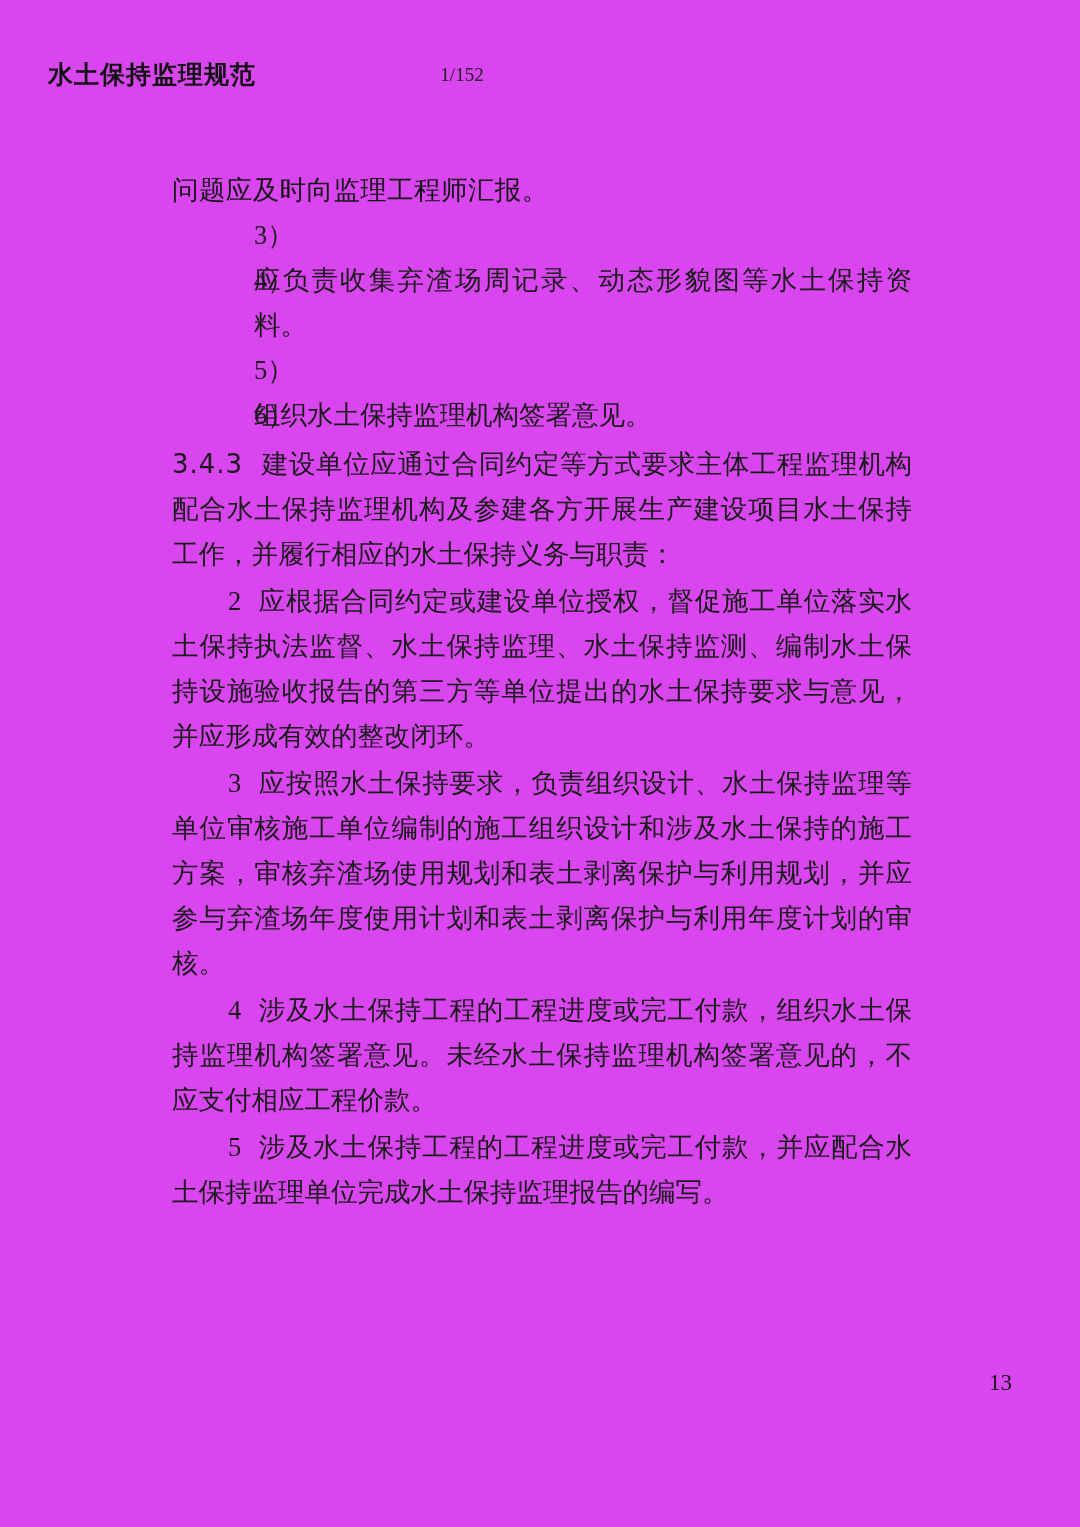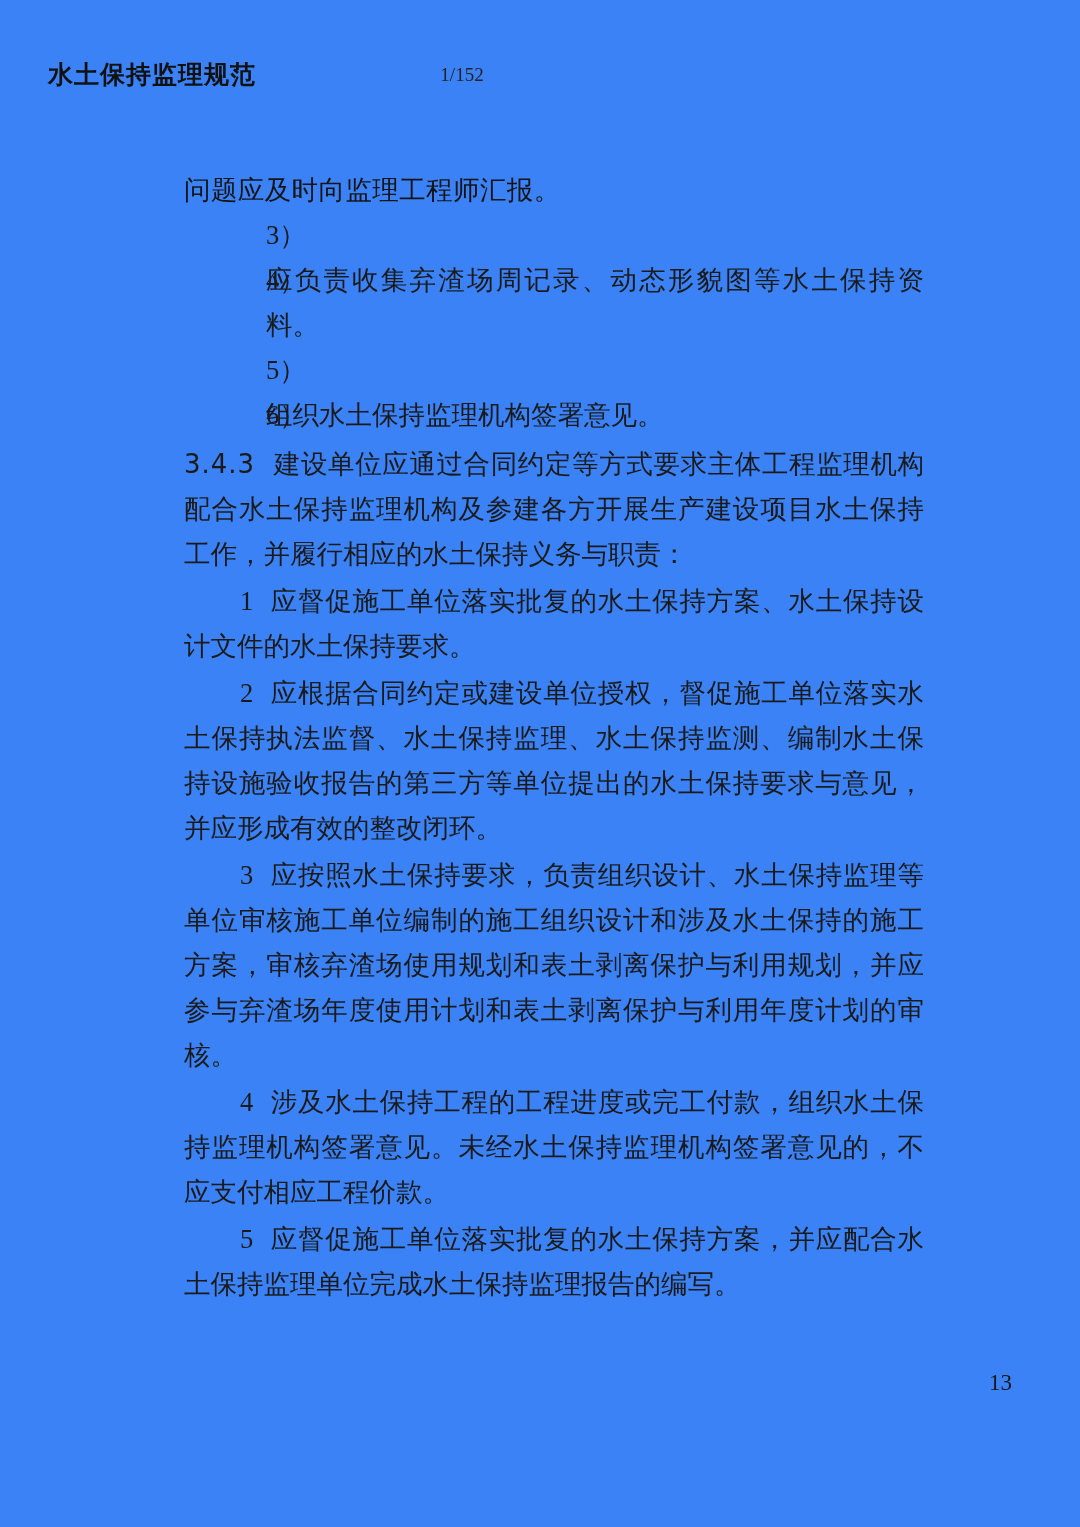--- a/index.html
+++ b/index.html
@@ -9,21 +9,21 @@
   }
   body {
     font-family: "Liberation Serif", "DejaVu Serif", serif;
     color: #1a1a1a;
   }
   .page {
     position: relative;
     width: 1080px;
     height: 1527px;
     margin: 0 auto;
-    background: #3b82f6;
+    background: #d946ef;
     overflow: hidden;
     box-sizing: border-box;
   }
   
   .header {
     position: absolute;
     top: 58px;
     left: 0;
     width: 1080px;
     height: 40px;
@@ -50,21 +50,20 @@
     color: #222;
     padding-left: 32px;
     box-sizing: border-box;
   }
   
   .content {
     position: absolute;
     left: 172px;
     top: 168px;
     width: 740px;
-    margin-left: 12px;
   }
   .line, .para {
     font-size: 26.5px;
     line-height: 45px;
     color: #141414;
     letter-spacing: 0.4px;
   }
   
   .list-item {
     display: flex;
@@ -150,37 +149,34 @@
 
     <div class="list-item">
       <span class="marker">6）</span>
       <span class="body">组织水土保持监理机构签署意见。</span>
     </div>
 
     <div class="clause">
       <span class="num">3.4.3</span><span>建设单位应通过合同约定等方式要求主体工程监理机构配合水土保持监理机构及参建各方开展生产建设项目水土保持工作，并履行相应的水土保持义务与职责：</span>
     </div>
 
-    <div class="subpara">
-      <span class="snum">1</span><span>应督促施工单位落实批复的水土保持方案、水土保持设计文件的水土保持要求。</span>
-    </div>
 
     <div class="subpara">
       <span class="snum">2</span><span>应根据合同约定或建设单位授权，督促施工单位落实水土保持执法监督、水土保持监理、水土保持监测、编制水土保持设施验收报告的第三方等单位提出的水土保持要求与意见，并应形成有效的整改闭环。</span>
     </div>
 
     <div class="subpara">
       <span class="snum">3</span><span>应按照水土保持要求，负责组织设计、水土保持监理等单位审核施工单位编制的施工组织设计和涉及水土保持的施工方案，审核弃渣场使用规划和表土剥离保护与利用规划，并应参与弃渣场年度使用计划和表土剥离保护与利用年度计划的审核。</span>
     </div>
 
     <div class="subpara">
       <span class="snum">4</span><span>涉及水土保持工程的工程进度或完工付款，组织水土保持监理机构签署意见。未经水土保持监理机构签署意见的，不应支付相应工程价款。</span>
     </div>
 
     <div class="subpara">
-      <span class="snum">5</span><span>应督促施工单位落实批复的水土保持方案，并应配合水土保持监理单位完成水土保持监理报告的编写。</span>
+      <span class="snum">5</span><span>涉及水土保持工程的工程进度或完工付款，并应配合水土保持监理单位完成水土保持监理报告的编写。</span>
     </div>
 
   </div>
 
   <div class="footer-pageno">13</div>
 
 </div>
 
 </body></html>

